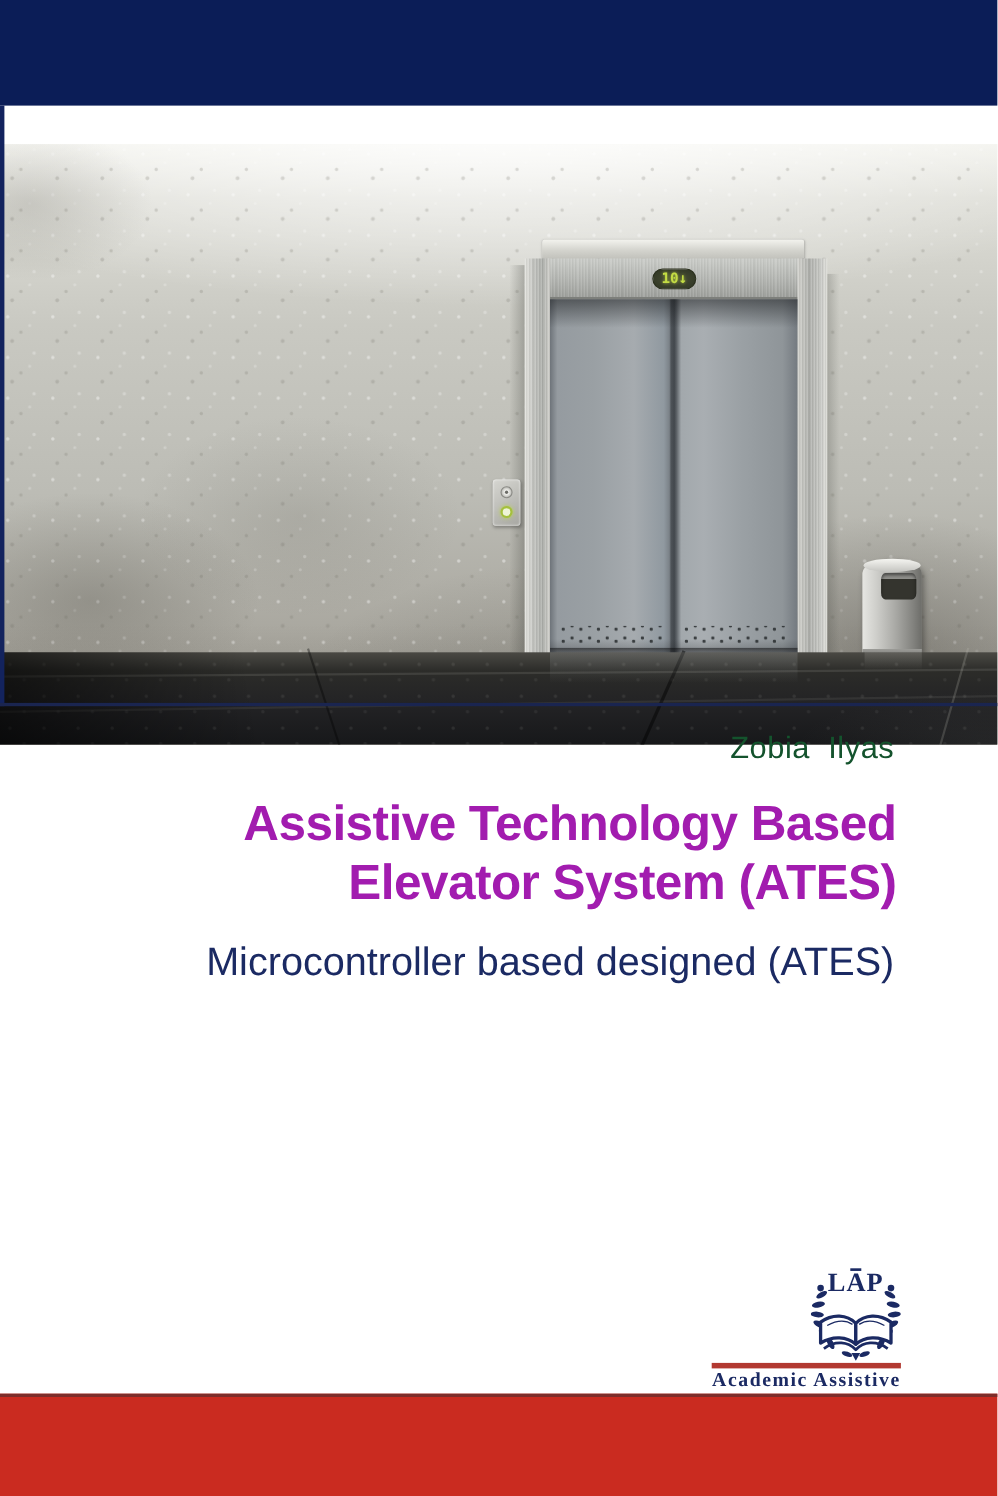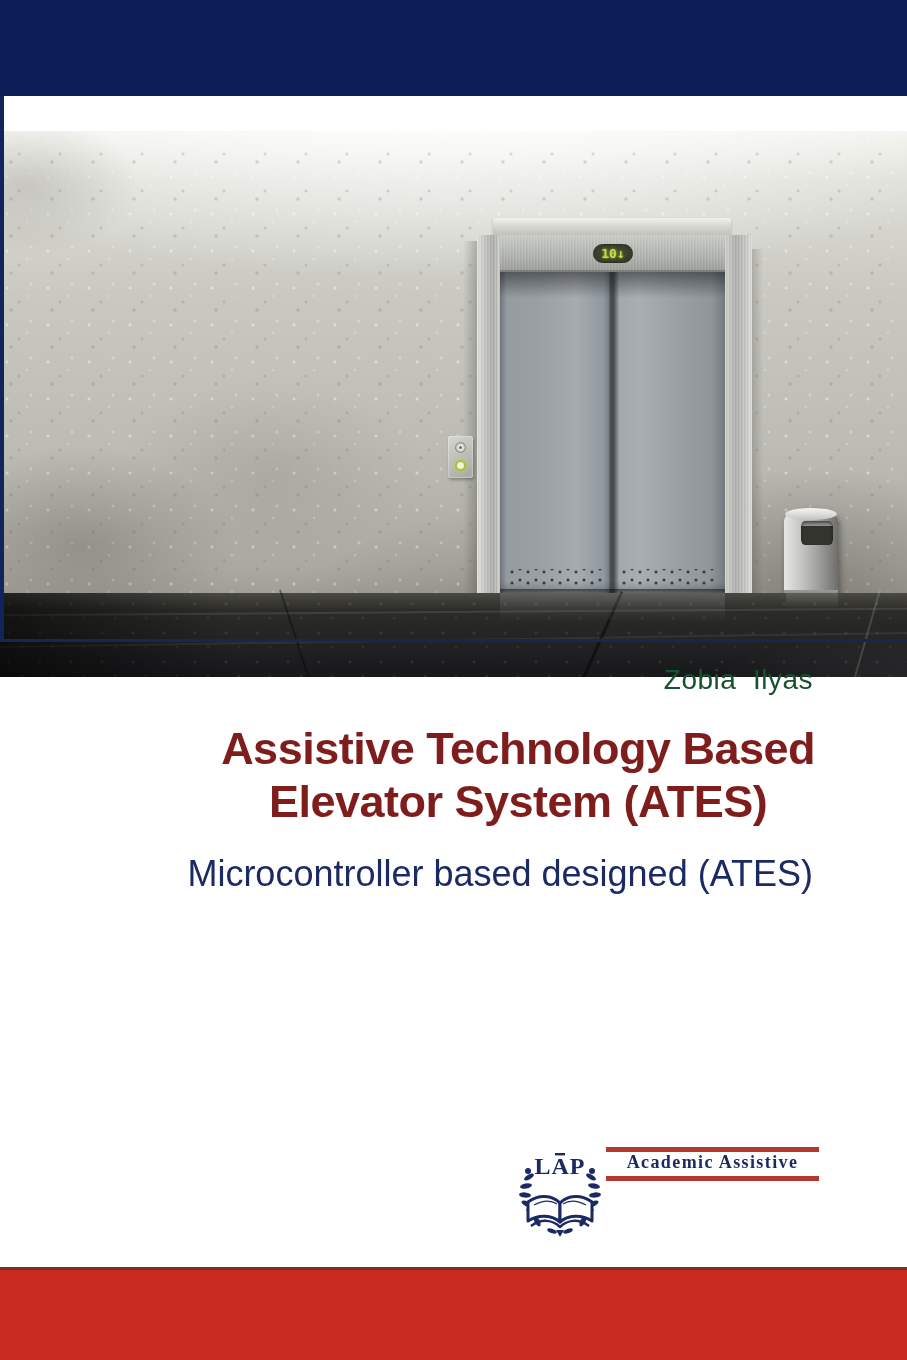--- a/index.html
+++ b/index.html
@@ -122,27 +122,27 @@
     border-radius:0 0 10px 10px / 0 0 8px 8px; background:linear-gradient(180deg,#9b9b97,#6e6e6a); }
   .trash-mouth { position:absolute; left:17px; top:13px; width:32px; height:24px; border-radius:4px/6px;
     background:linear-gradient(180deg,#90908c 0 5px,#34342e 5px); box-shadow:inset 0 2px 3px rgba(0,0,0,.5); }
 
   
   .photo-edge-left { position:absolute; left:0; top:96px; width:4px; height:546px; background:#13235e; }
   .photo-edge-bottom { position:absolute; left:0; top:639px; width:907px; height:3px; background:#1a2550; }
 
   
   .author { position:absolute; right:94px; top:664px; font-size:28px; color:#14532d; white-space:pre; letter-spacing:.5px; }
-  .title  { position:absolute; right:92px; top:722px; text-align:center; color:#7f1d1d;
+  .title  { position:absolute; right:92px; top:722px; text-align:right; color:#a21caf;
             font-size:45px; line-height:53px; font-weight:bold; letter-spacing:-.5px; }
   .title div { white-space:nowrap; }
   .subtitle { position:absolute; right:94px; top:853px; font-size:36px; color:#1b2a63; }
 
   
-  .publisher { position:absolute; left:519px; top:1147px; width:300px; height:96px; display:flex; align-items:flex-start; }
+  .publisher { position:absolute; left:519px; top:1147px; width:300px; height:96px; display:flex; align-items:flex-end;flex-direction:column; }
   .emblem { width:82px; height:92px; flex:none; }
   .wordmark { flex:1; margin-left:5px; }
   .rule { height:5px; background:#b23931; }
   .pub-name { font-family:"Liberation Serif", serif; font-weight:bold; font-size:34px; line-height:37px;
               letter-spacing:5px; color:#1b2a63; text-align:center; margin-top:1px; white-space:nowrap; }
   .pub-tagline { font-family:"Liberation Serif", serif; font-weight:bold; font-size:18px; line-height:21px;
               letter-spacing:1.4px; color:#1b2a63; text-align:center; margin-bottom:3px; white-space:nowrap; }
 
   
   .red-bar { position:absolute; left:0; top:1267px; width:907px; height:93px;

